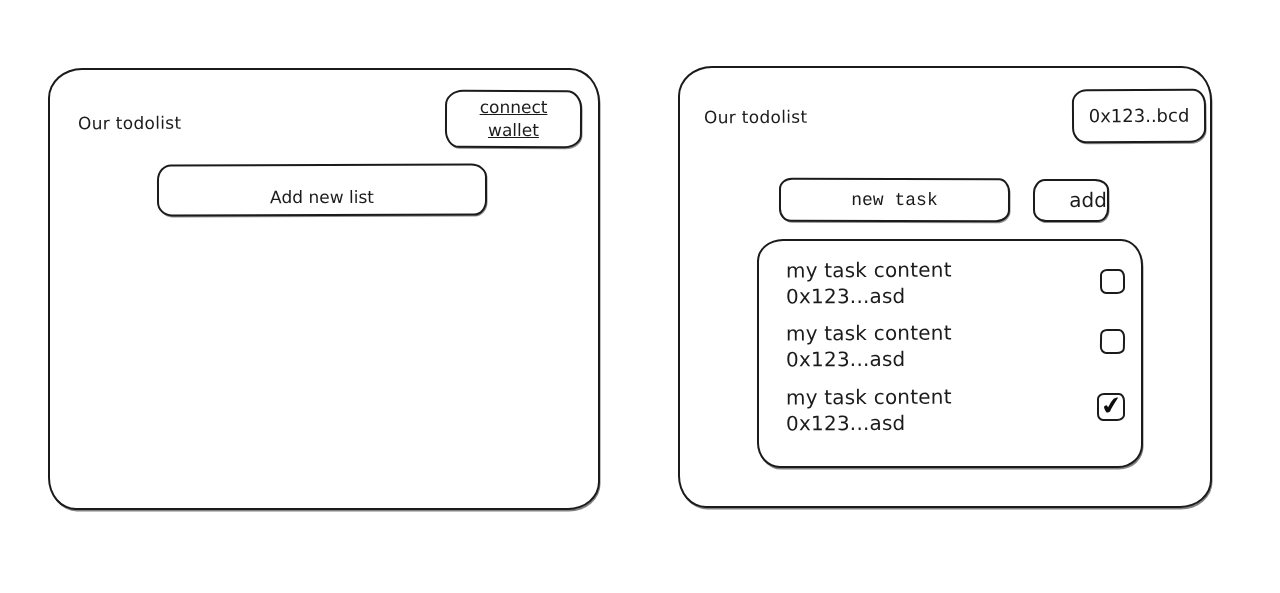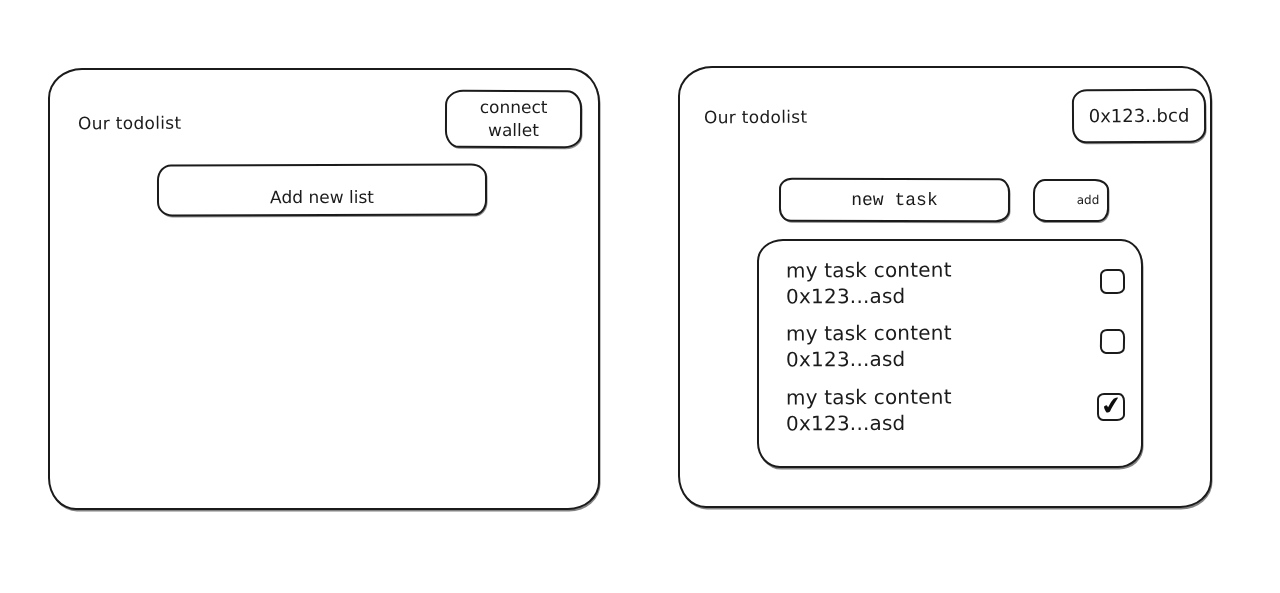--- a/index.html
+++ b/index.html
@@ -50,20 +50,21 @@
     line-height: 1.35;
     cursor: pointer;
     box-shadow: 1px 1.5px 0 -0.5px rgba(27,27,27,0.5);
   }
 
   .connect-wallet {
     left: 395px; top: 20px; width: 137px; height: 58px;
     border-radius: 18px 15px 17px 14px / 15px 18px 14px 17px;
     padding: 0 16px;
     transform: rotate(0.2deg);
+    text-decoration: underline;
   }
   .add-new-list {
     left: 107px; top: 94px; width: 330px; height: 52px;
     border-radius: 14px 16px 13px 15px / 16px 13px 15px 14px;
     align-items: flex-start;
     padding-top: 20px;
     transform: rotate(-0.15deg);
   }
   .wallet-address {
     left: 392px; top: 21px; width: 134px; height: 54px;
@@ -80,21 +81,21 @@
     font-size: 18px;
     text-align: center;
     color: #1b1b1b;
     outline: none;
     box-shadow: 1px 1.5px 0 -0.5px rgba(27,27,27,0.5);
     transform: rotate(0.15deg);
   }
   .add-btn {
     left: 353px; top: 111px; width: 76px; height: 43px;
     border-radius: 12px 14px 11px 13px / 14px 11px 13px 12px;
-    font-size: 12px;
+    font-size: 20px;
     transform: rotate(-0.2deg);
     padding-left: 34px;
   }
 
   .task-list {
     position: absolute;
     left: 77px; top: 171px; width: 386px; height: 229px;
     border-radius: 26px 22px 25px 23px / 22px 26px 23px 25px;
     box-shadow: 1px 2px 0 -0.5px rgba(27,27,27,0.55);
     padding-left: 45px;

